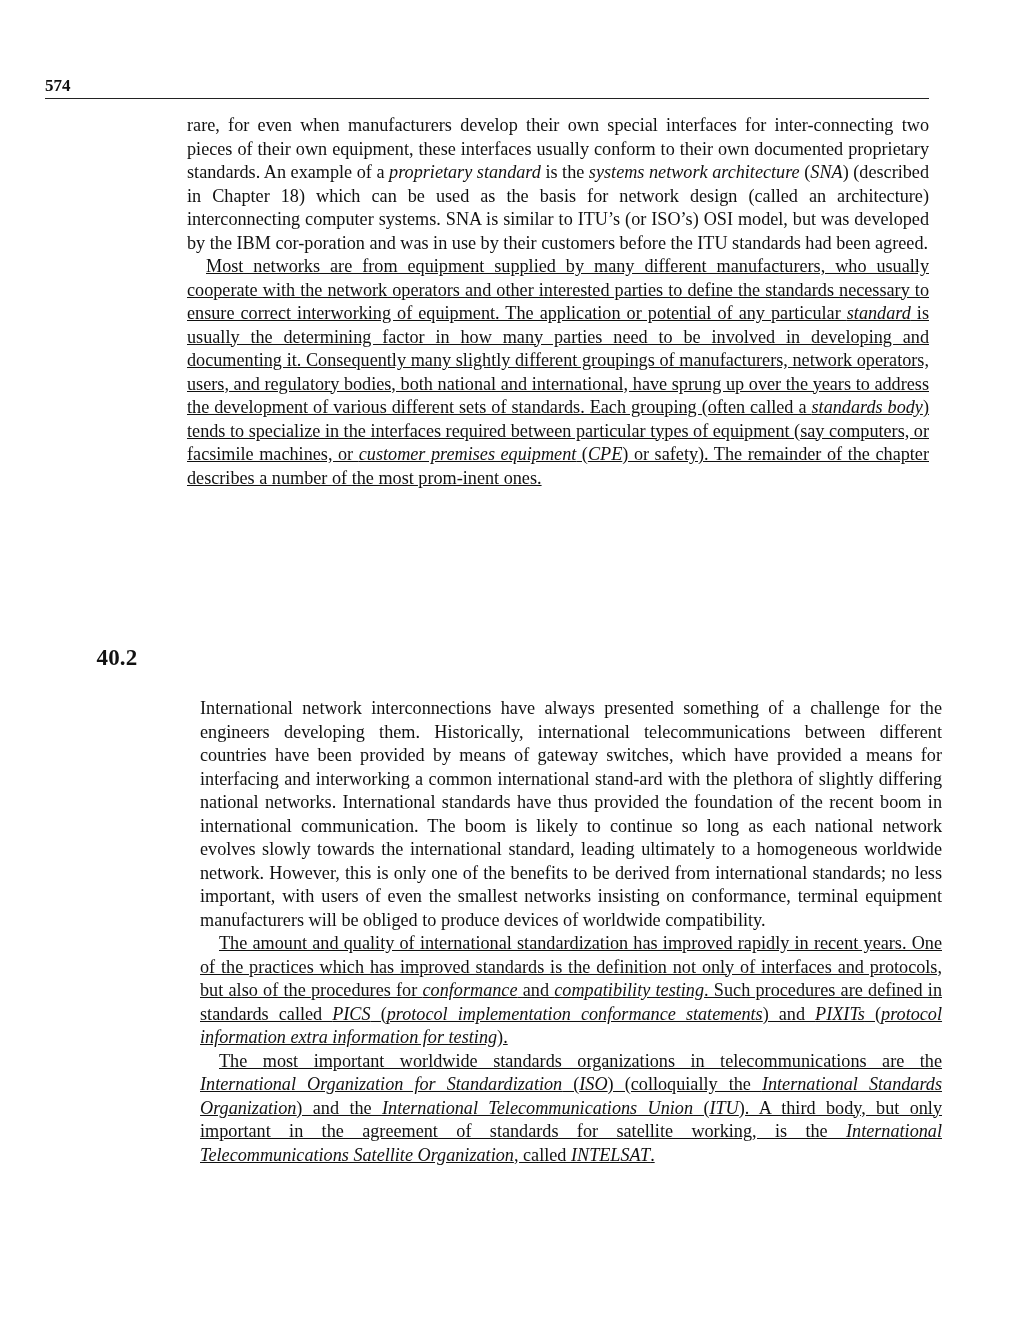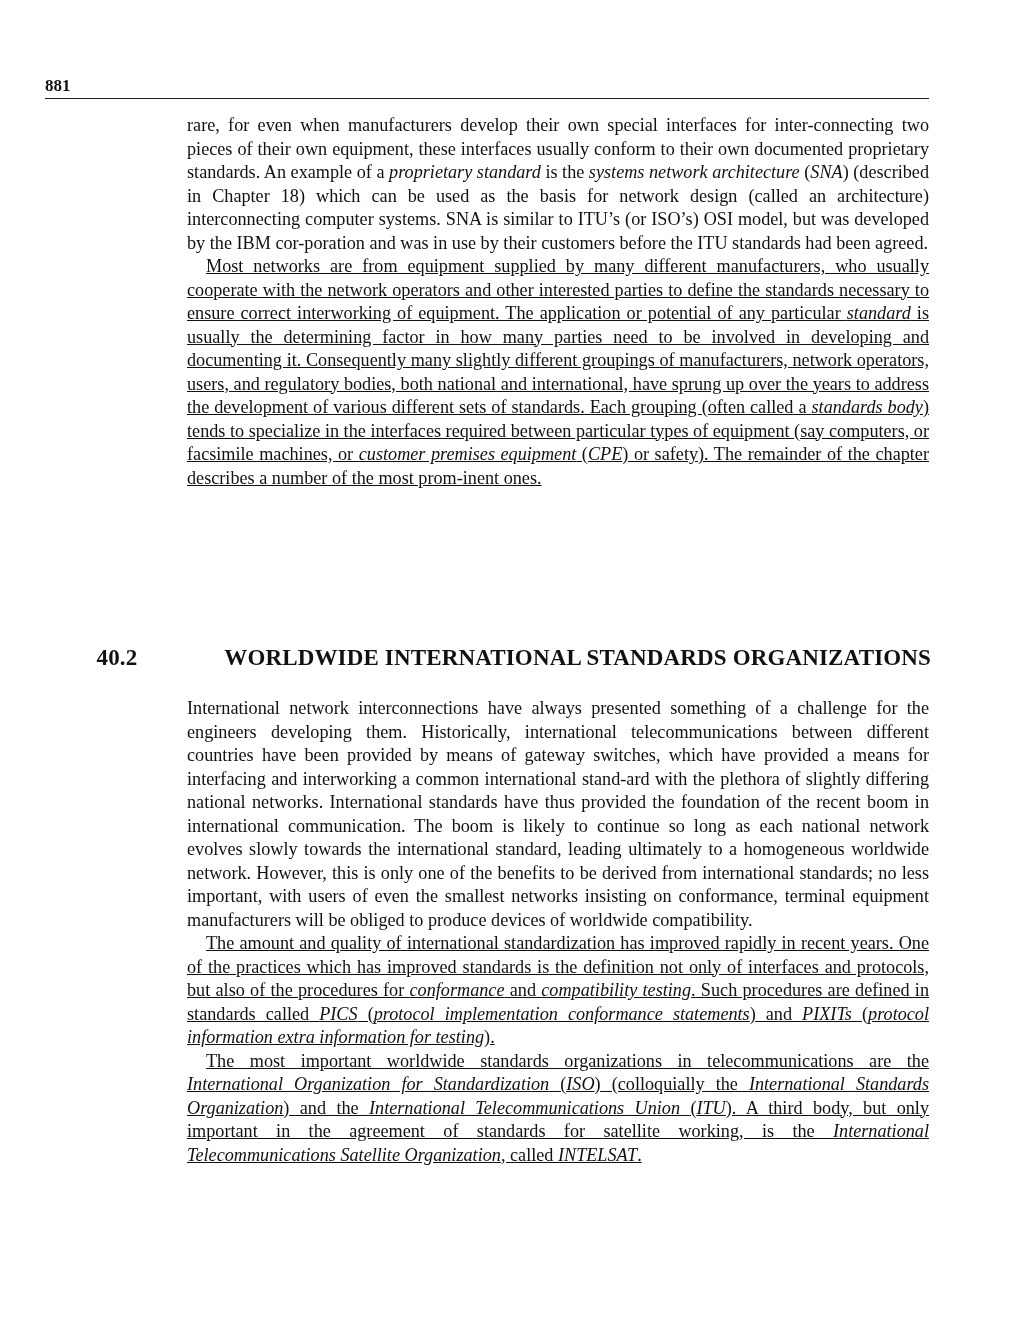--- a/index.html
+++ b/index.html
@@ -28,37 +28,36 @@
   .para { margin: 0; }
   .indent { text-indent: 19px; text-decoration: underline; }
   .block1 { top: 114px; }
   .section-heading {
     position: absolute; left: 47px; top: 645px; width: 884px;
     font-size: 23px; font-weight: bold; letter-spacing: 0.15px;
     display: flex; white-space: nowrap;
   }
   .section-number { width: 140px; text-align: center; }
   .section-title { flex: 1; text-align: right; }
-  .block2 { top: 697px; }
+  .block2 { top: 697px; margin-left: 13px; }
   i { font-style: italic; }
 </style>
 </head>
 <body>
 
 <div class="header">
-  <span class="page-number">881</span>
+  <span class="page-number">574</span>
 </div>
 
 <div class="body-block block1">
     <p class="para"><span>rare, for even when manufacturers develop their own special interfaces for inter-connecting two pieces of their own equipment, these interfaces usually conform to their own documented proprietary standards. An example of a </span><i>proprietary standard</i><span> is the </span><i>systems network architecture</i><span> (</span><i>SNA</i><span>) (described in Chapter 18) which can be used as the basis for network design (called an architecture) interconnecting computer systems. SNA is similar to ITU’s (or ISO’s) OSI model, but was developed by the IBM cor-poration and was in use by their customers before the ITU standards had been agreed.</span></p>
     <p class="para indent"><span>Most networks are from equipment supplied by many different manufacturers, who usually cooperate with the network operators and other interested parties to define the standards necessary to ensure correct interworking of equipment. The application or potential of any particular </span><i>standard</i><span> is usually the determining factor in how many parties need to be involved in developing and documenting it. Consequently many slightly different groupings of manufacturers, network operators, users, and regulatory bodies, both national and international, have sprung up over the years to address the development of various different sets of standards. Each grouping (often called a </span><i>standards body</i><span>) tends to specialize in the interfaces required between particular types of equipment (say computers, or facsimile machines, or </span><i>customer premises equipment</i><span> (</span><i>CPE</i><span>) or safety). The remainder of the chapter describes a number of the most prom-inent ones.</span></p>
   </div>
 
 <div class="section-heading">
   <span class="section-number">40.2</span>
-  <span class="section-title">WORLDWIDE INTERNATIONAL STANDARDS ORGANIZATIONS</span>
 </div>
 
 <div class="body-block block2">
     <p class="para"><span>International network interconnections have always presented something of a challenge for the engineers developing them. Historically, international telecommunications between different countries have been provided by means of gateway switches, which have provided a means for interfacing and interworking a common international stand-ard with the plethora of slightly differing national networks. International standards have thus provided the foundation of the recent boom in international communication. The boom is likely to continue so long as each national network evolves slowly towards the international standard, leading ultimately to a homogeneous worldwide network. However, this is only one of the benefits to be derived from international standards; no less important, with users of even the smallest networks insisting on conformance, terminal equipment manufacturers will be obliged to produce devices of worldwide compatibility.</span></p>
     <p class="para indent"><span>The amount and quality of international standardization has improved rapidly in recent years. One of the practices which has improved standards is the definition not only of interfaces and protocols, but also of the procedures for </span><i>conformance</i><span> and </span><i>compatibility testing</i><span>. Such procedures are defined in standards called </span><i>PICS</i><span> (</span><i>protocol implementation conformance statements</i><span>) and </span><i>PIXITs</i><span> (</span><i>protocol information extra information for testing</i><span>).</span></p>
     <p class="para indent"><span>The most important worldwide standards organizations in telecommunications are the </span><i>International Organization for Standardization</i><span> (</span><i>ISO</i><span>) (colloquially the </span><i>International Standards Organization</i><span>) and the </span><i>International Telecommunications Union</i><span> (</span><i>ITU</i><span>). A third body, but only important in the agreement of standards for satellite working, is the </span><i>International Telecommunications Satellite Organization</i><span>, called </span><i>INTELSAT</i><span>.</span></p>
   </div>
 
 </body></html>

